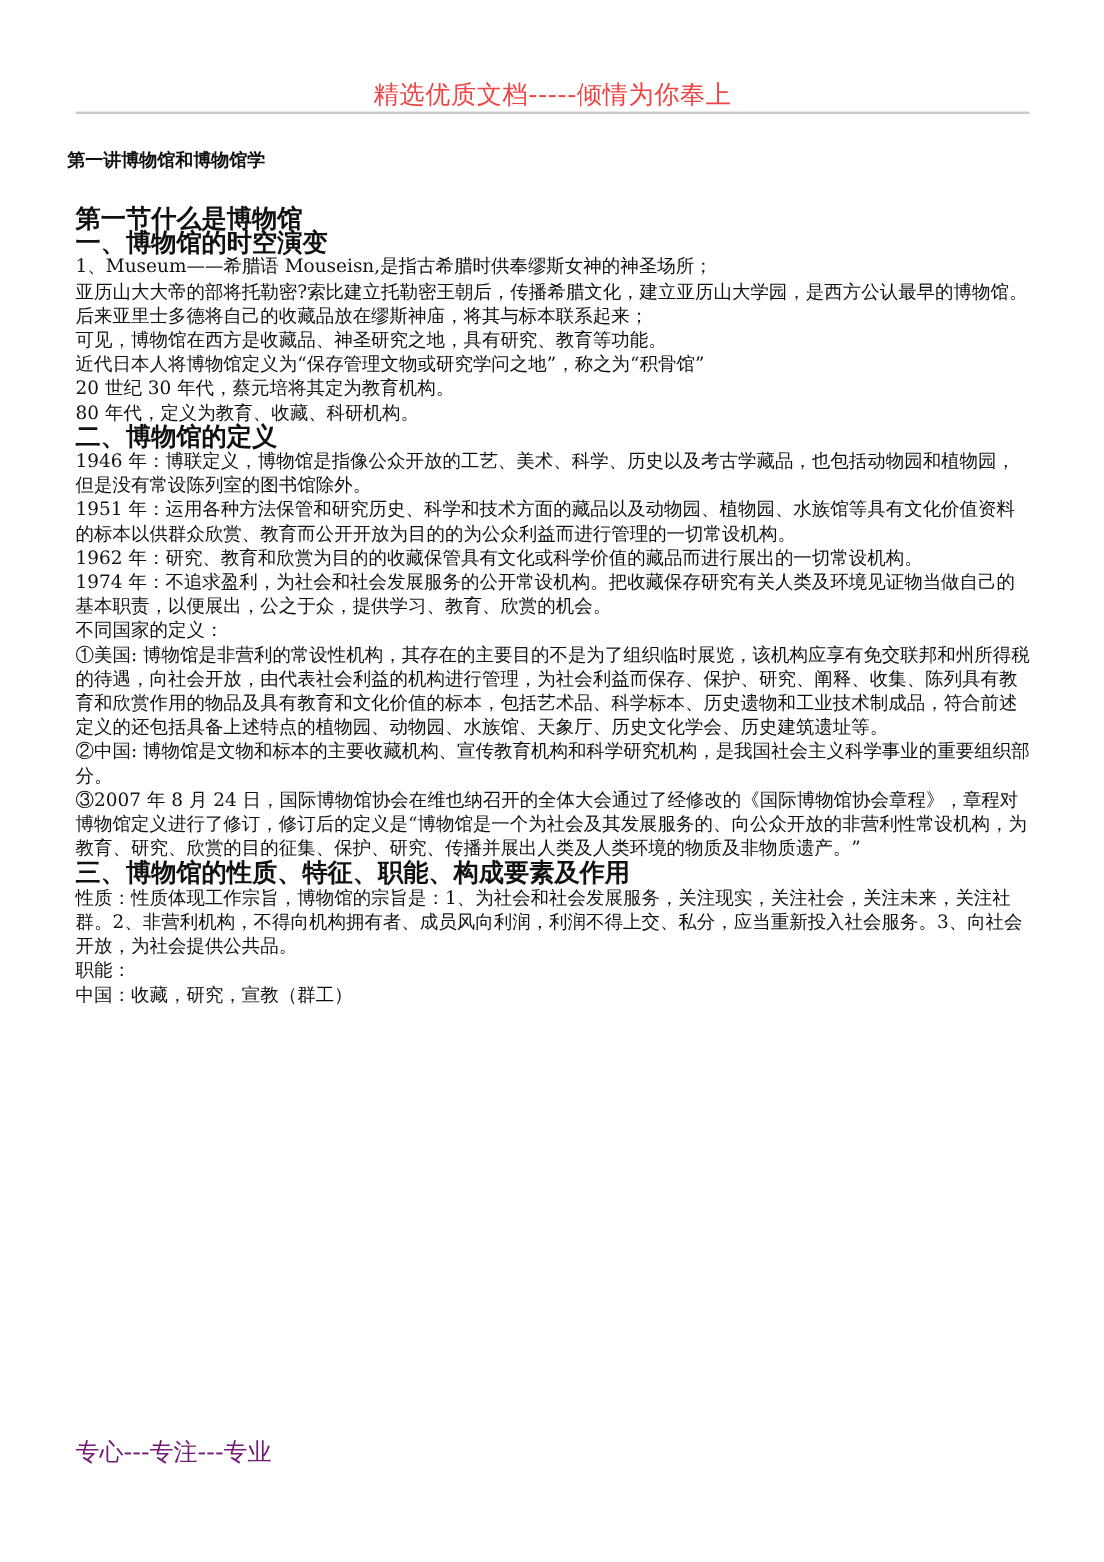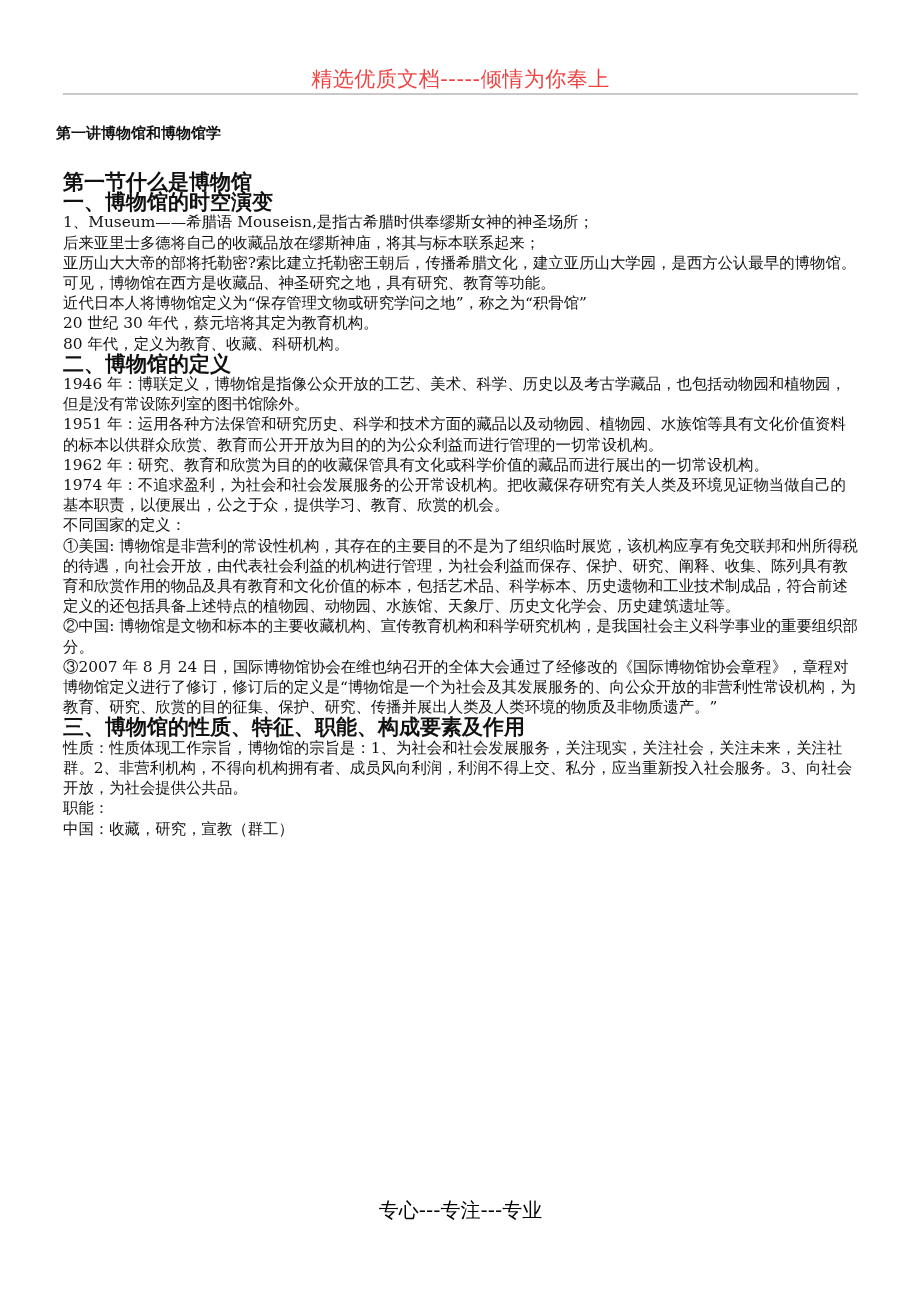--- a/index.html
+++ b/index.html
@@ -24,38 +24,38 @@
       font-family: "DejaVu Sans", "Liberation Sans", sans-serif;
     }
     .content {
       position: absolute; left: 63px; top: 172px; width: 795px;
       font-size: 15.4px; line-height: 20.2px;
     }
     .content p { margin: 0; }
     .h { font-weight: bold; font-family: "DejaVu Sans", "Liberation Sans", sans-serif; font-size: 21px; }
     .footer {
       position: absolute; left: 63px; top: 1195px; width: 795px;
-      text-align: center; font-family: "DejaVu Sans", "Liberation Sans", sans-serif;
-      font-size: 20px; color: #000000; line-height: 30px;
+      text-align: left; font-family: "DejaVu Sans", "Liberation Sans", sans-serif;
+      font-size: 20px; color: #701a75; line-height: 30px;
     }
   </style>
 </head>
 <body>
 
 <div class="header">精选优质文档-----倾情为你奉上</div>
 <div class="header-rule"></div>
 
 <div class="lecture-title">第一讲博物馆和博物馆学</div>
 
 <div class="content">
   <p class="h">第一节什么是博物馆</p>
   <p class="h">一、博物馆的时空演变</p>
   <p>1、Museum——希腊语 Mouseisn,是指古希腊时供奉缪斯女神的神圣场所；</p>
+  <p>亚历山大大帝的部将托勒密?索比建立托勒密王朝后，传播希腊文化，建立亚历山大学园，是西方公认最早的博物馆。</p>
   <p>后来亚里士多德将自己的收藏品放在缪斯神庙，将其与标本联系起来；</p>
-  <p>亚历山大大帝的部将托勒密?索比建立托勒密王朝后，传播希腊文化，建立亚历山大学园，是西方公认最早的博物馆。</p>
   <p>可见，博物馆在西方是收藏品、神圣研究之地，具有研究、教育等功能。</p>
   <p>近代日本人将博物馆定义为“保存管理文物或研究学问之地”，称之为“积骨馆”</p>
   <p>20 世纪 30 年代，蔡元培将其定为教育机构。</p>
   <p>80 年代，定义为教育、收藏、科研机构。</p>
   <p class="h">二、博物馆的定义</p>
   <p>1946 年：博联定义，博物馆是指像公众开放的工艺、美术、科学、历史以及考古学藏品，也包括动物园和植物园，但是没有常设陈列室的图书馆除外。</p>
   <p>1951 年：运用各种方法保管和研究历史、科学和技术方面的藏品以及动物园、植物园、水族馆等具有文化价值资料的标本以供群众欣赏、教育而公开开放为目的的为公众利益而进行管理的一切常设机构。</p>
   <p>1962 年：研究、教育和欣赏为目的的收藏保管具有文化或科学价值的藏品而进行展出的一切常设机构。</p>
   <p>1974 年：不追求盈利，为社会和社会发展服务的公开常设机构。把收藏保存研究有关人类及环境见证物当做自己的基本职责，以便展出，公之于众，提供学习、教育、欣赏的机会。</p>
   <p>不同国家的定义：</p>

